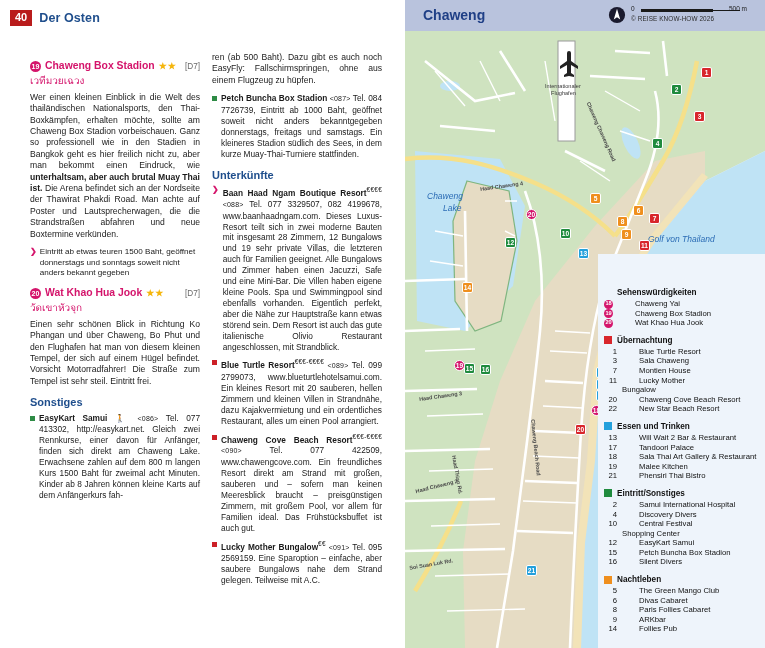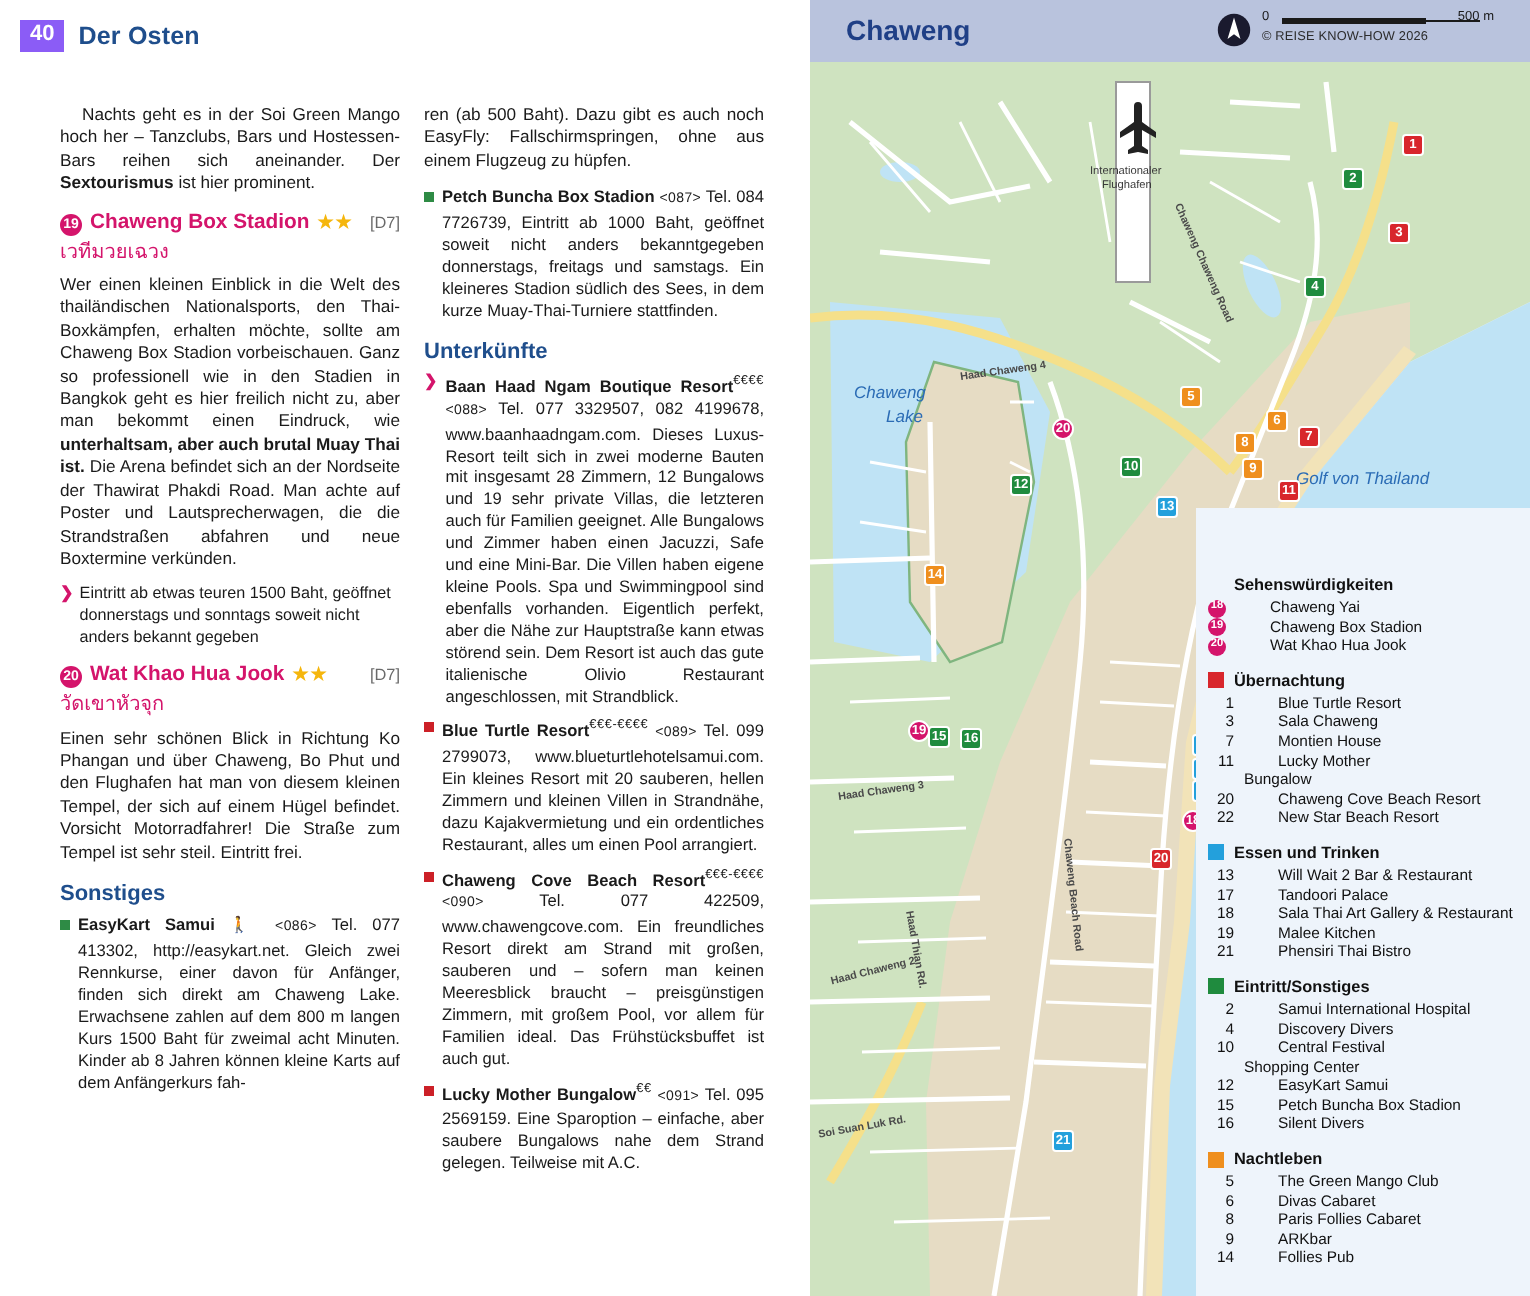--- a/index.html
+++ b/index.html
@@ -13,21 +13,21 @@
   
   #text-page{
     position:absolute;left:0;top:0;width:405px;height:648px;
     background:#ffffff;
   }
   #page-header{
     position:absolute;left:10px;top:8px;width:380px;height:20px;
     display:flex;align-items:center;gap:7px;
   }
   #folio{
-    background:#8b5cf6;color:#ffffff;
+    background:#b91c1c;color:#ffffff;
     font-size:11px;font-weight:bold;
     padding:1px 5px 2px 5px;line-height:1.15;
   }
   #running-head{
     color:#1f4e8c;font-size:12.5px;font-weight:bold;letter-spacing:.1px;
   }
   .col{
     position:absolute;top:52px;width:170px;
     font-size:8.6px;line-height:11.4px;color:#1a1a1a;
     text-align:justify;
@@ -148,23 +148,20 @@
 
 <div id="text-page">
 
   <div id="page-header">
     <span id="folio">40</span>
     <span id="running-head">Der Osten</span>
   </div>
 
   <div class="col" id="col-left">
 
-    <p class="para">
-      Nachts geht es in der Soi Green Mango hoch her – Tanzclubs, Bars und Hostessen-Bars reihen sich aneinander. Der <b>Sextourismus</b> ist hier prominent.
-    </p>
 
     <div class="poi-head">
       <span class="poi-num">19</span>
       <span class="poi-title">Chaweng Box Stadion</span>
       <span class="stars">★★</span>
       <span class="poi-grid">[D7]</span>
     </div>
     <div class="thai">เวทีมวยเฉวง</div>
     <p class="para noind">
       Wer einen kleinen Einblick in die Welt des thailändischen Nationalsports, den Thai-Boxkämpfen, erhalten möchte, sollte am Chaweng Box Stadion vorbeischauen. Ganz so professionell wie in den Stadien in Bangkok geht es hier freilich nicht zu, aber man bekommt einen Eindruck, wie <b>unterhaltsam, aber auch brutal Muay Thai ist.</b> Die Arena befindet sich an der Nordseite der Thawirat Phakdi Road. Man achte auf Poster und Lautsprecherwagen, die die Strandstraßen abfahren und neue Boxtermine verkünden.

